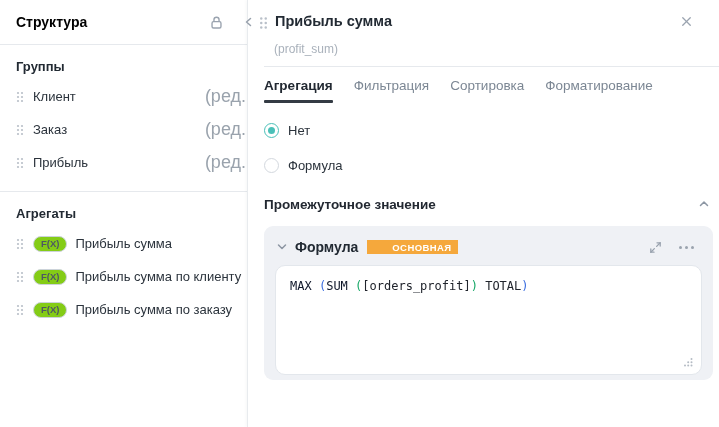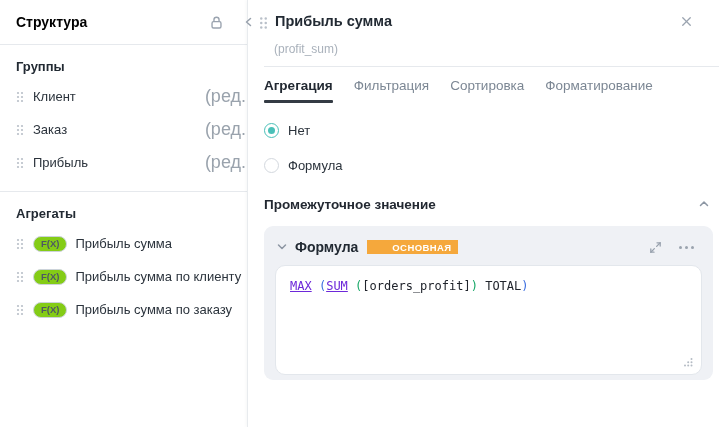--- a/index.html
+++ b/index.html
@@ -47,21 +47,21 @@
 
   .formula-card { margin-top:13px; background:#eff1f5; border-radius:9px; padding:8px 11px 9px 11px; height:154px; }
   .card-head { display:flex; align-items:center; height:26px; }
   .card-chevron { cursor:pointer; display:inline-flex; margin-right:6px; }
   .card-title { font-size:14px; font-weight:bold; color:#222a33; margin-right:9px; }
   .main-badge { background:#f5a83c; color:#fff; font-size:9.5px; font-weight:bold; letter-spacing:0.4px; border-radius:0; padding:3px 7px 2px 25px; line-height:1; }
   .card-actions { margin-left:auto; display:flex; align-items:center; gap:15px; padding-right:7px; }
   .icon-btn { cursor:pointer; display:inline-flex; }
 
   .code-box { position:relative; margin-top:5px; background:#fff; border:1px solid #e3e7ec; border-radius:10px; height:110px; padding:13px 14px; font-family:"DejaVu Sans Mono", monospace; font-size:12px; line-height:15px; color:#20242c; cursor:text; }
-  .tk-kw   { color:#6d28d9;text-decoration:underline; }
+  .tk-kw   { color:#0f172a; }
   .tk-p1   { color:#3d6fe0; }
   .tk-p2   { color:#18a868; }
   .tk-field{ color:#20242c; }
   .tk-plain{ color:#20242c; }
   .resize-grip { position:absolute; right:8px; bottom:7px; cursor:nwse-resize; }
 
   svg { display:block; }
 </style>
 </head>
 <body>

